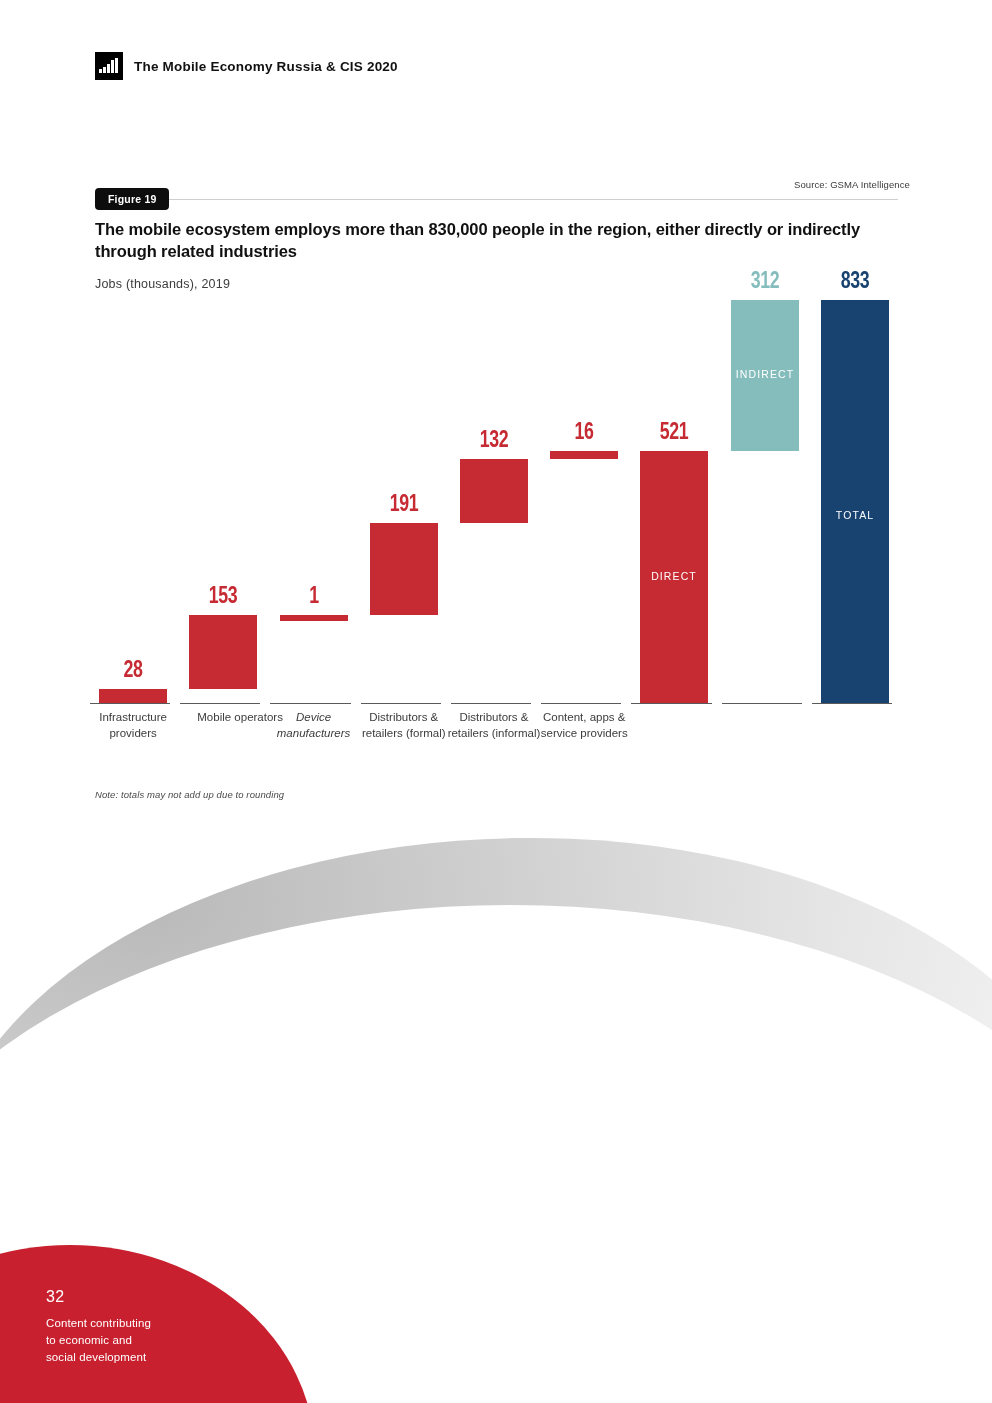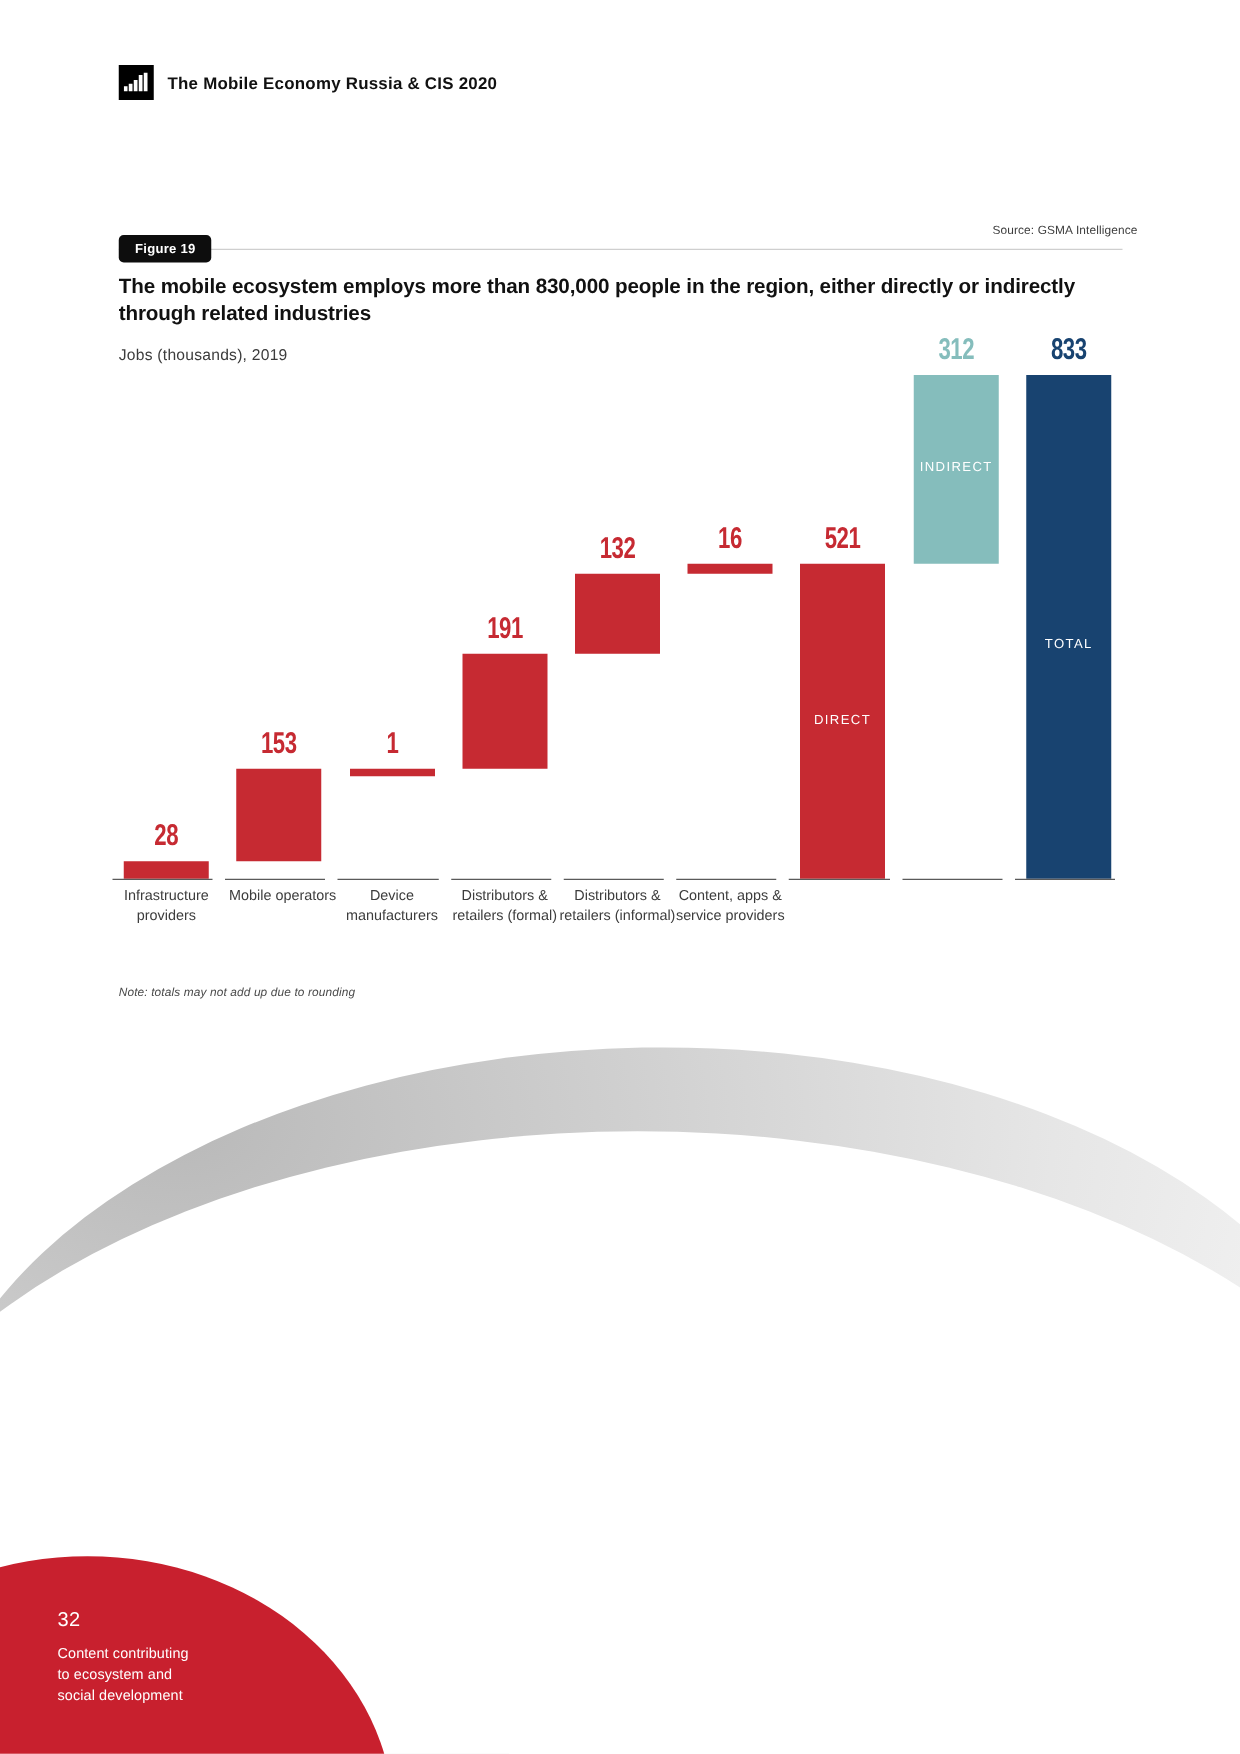--- a/index.html
+++ b/index.html
@@ -105,33 +105,33 @@
       <div class="bar-label" style="left: 618px; width: 118px; top: -34px; color: rgb(133, 189, 188);">312</div>
       <div class="in-bar-label" style="left: 643px; width: 68px; top: 68.4718px;">INDIRECT</div>
       <div class="tick" style="left: 633.556px; width: 80.2222px;"></div>
       <div class="bar" style="left: 733px; top: 0px; width: 68px; height: 403px; background: rgb(24, 67, 112);"></div>
       <div class="bar-label" style="left: 708px; width: 118px; top: -34px; color: rgb(24, 67, 112);">833</div>
       <div class="in-bar-label" style="left: 733px; width: 68px; top: 194.5px; margin-top: 14px;">TOTAL</div>
       <div class="tick" style="left: 723.778px; width: 80.2222px;"></div>
     </div>
   <div class="xcats" id="xcats">
       <div class="xcat" style="left: -6px; width: 102.222px; top: 0px;">Infrastructure providers</div>
-      <div class="xcat" style="left: 87px; width: 102.222px; top: 0px;">Mobile operators</div>
-      <div class="xcat" style="left: 174.444px; width: 102.222px; top: 0px;">Device manufacturers</div>
+      <div class="xcat" style="left: 101px; width: 102.222px; top: 0px;">Mobile operators</div>
+      <div class="xcat" style="left: 174.444px; width: 102.222px; top: 0px; font-style: italic;">Device manufacturers</div>
       <div class="xcat" style="left: 264.667px; width: 102.222px; top: 0px;">Distributors &amp; retailers (formal)</div>
       <div class="xcat" style="left: 354.889px; width: 102.222px; top: 0px;">Distributors &amp; retailers (informal)</div>
       <div class="xcat" style="left: 445.111px; width: 102.222px; top: 0px;">Content, apps &amp; service providers</div>
     </div>
 </div>
 
 <div class="note">Note: totals may not add up due to rounding</div>
 
 <div class="swoosh"></div>
 <div class="swoosh-mask"></div>
 <div class="red-blob"></div>
 <div class="footer-text">
   <div class="footer-num">32</div>
   <div class="footer-sub">
     <div>Content contributing</div>
-    <div>to ecosystem and</div>
+    <div>to economic and</div>
     <div>social development</div>
   </div>
 </div>
 
 </body></html>

